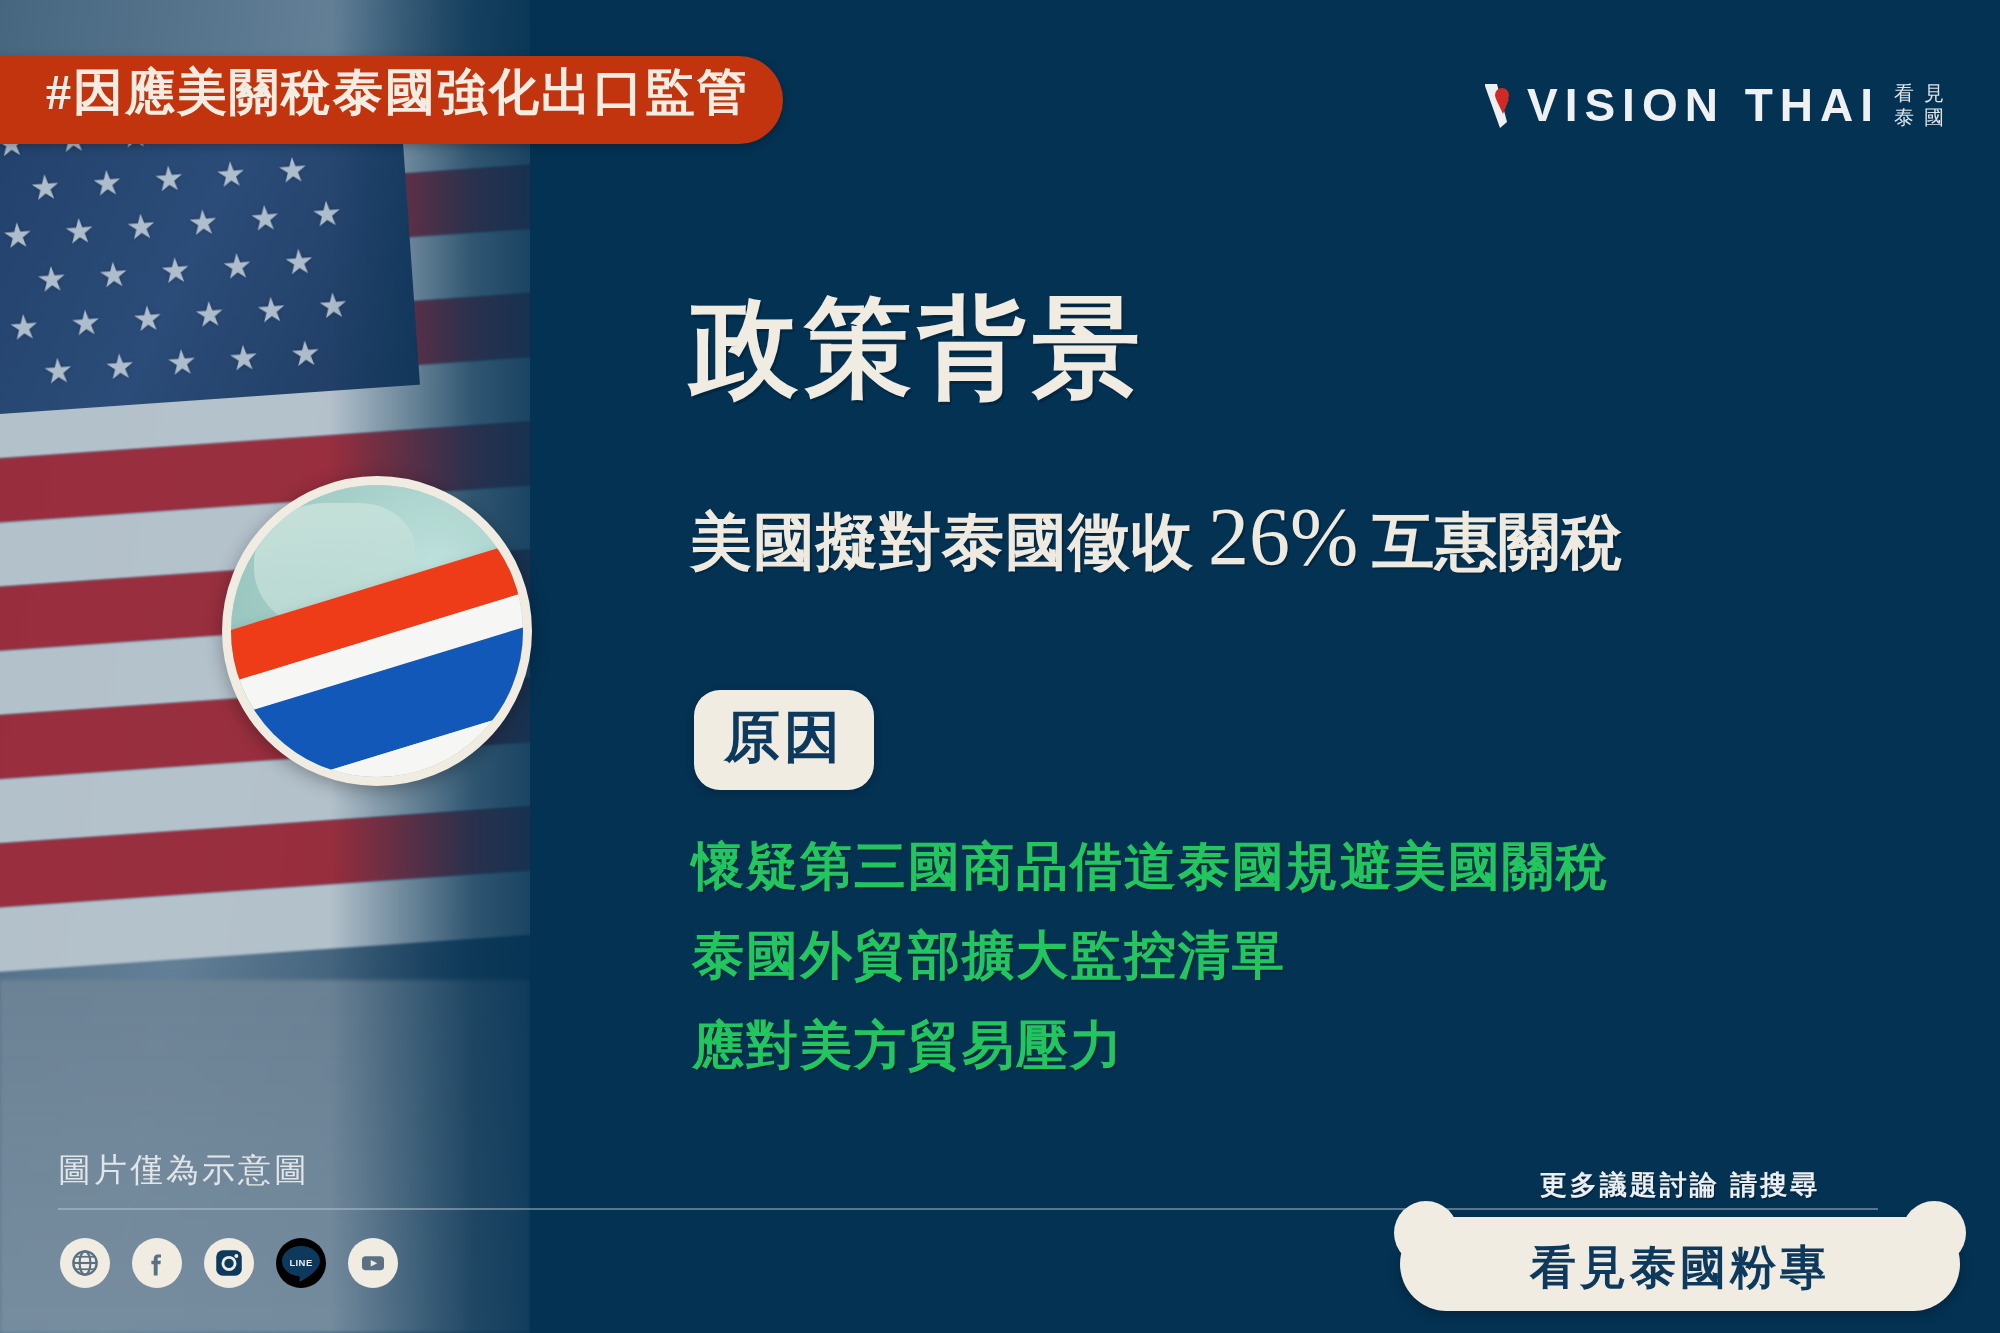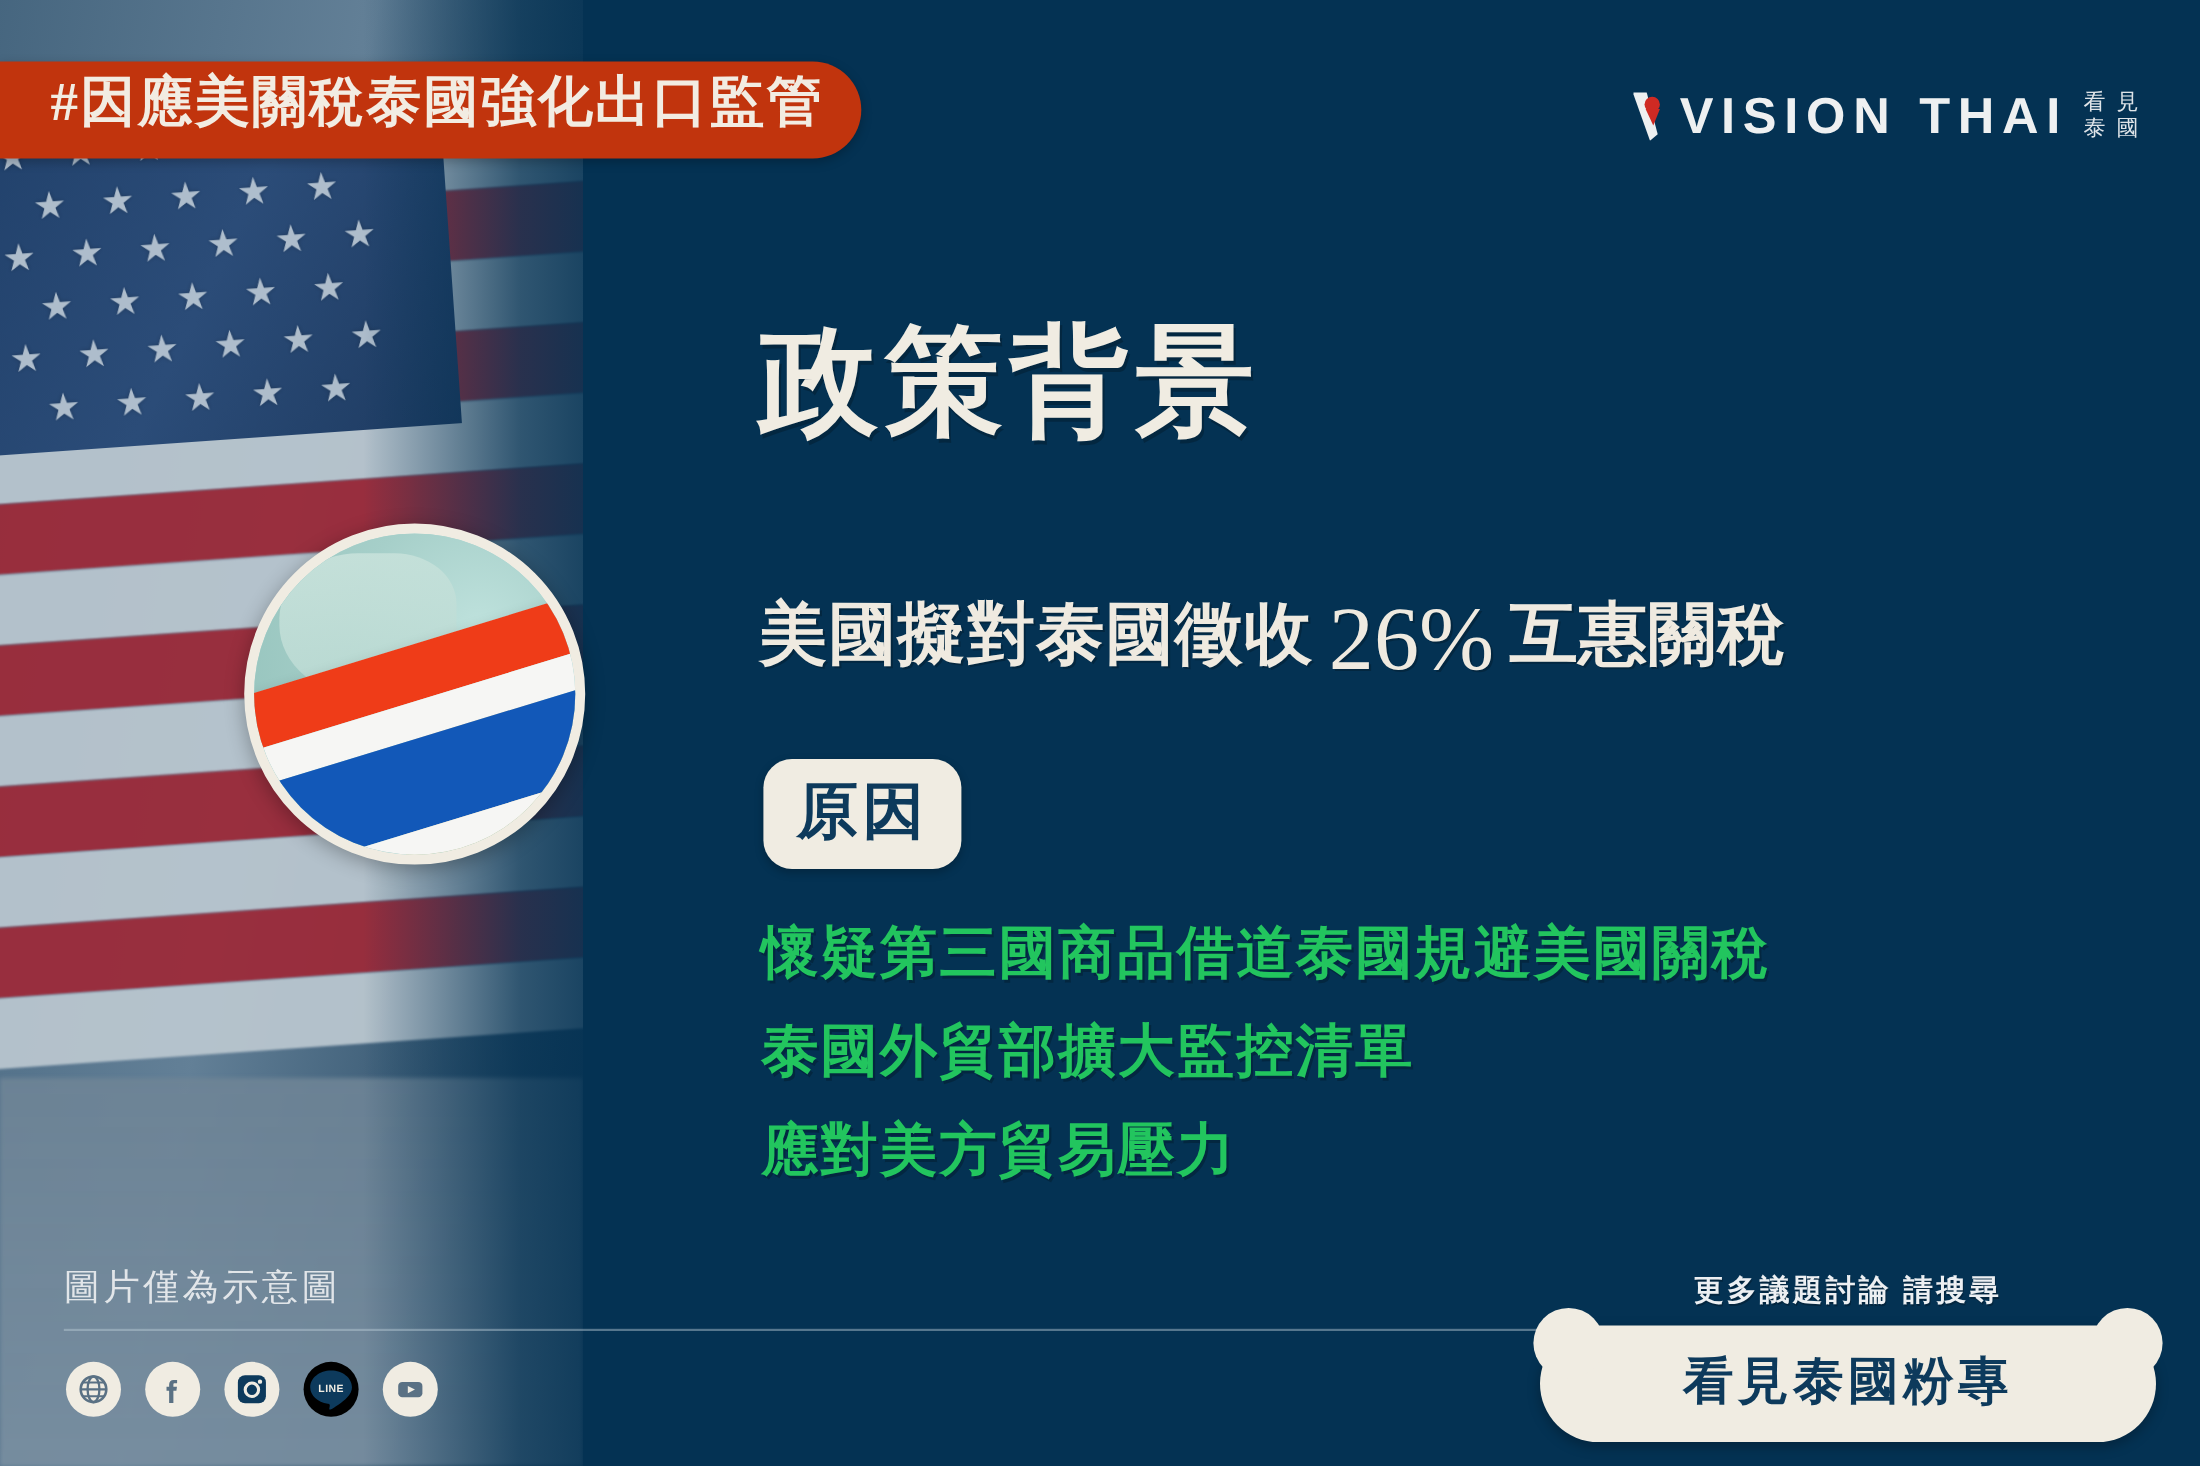--- a/index.html
+++ b/index.html
@@ -120,24 +120,23 @@
   .main-title{
     position:absolute; left:0; top:292px;
     font-family:"Liberation Serif", serif;
     font-weight:700; font-size:108px; line-height:1.05; letter-spacing:6px;
     color:#f0ece2;
     text-shadow:2px 3px 0 rgba(0,0,0,.22);
   }
 
   .subtitle{
     position:absolute; left:0; top:490px;
-    display:flex; align-items:flex-start; white-space:nowrap;
+    display:flex; align-items:flex-end; white-space:nowrap;
     color:#efeae0;
     text-shadow:2px 2px 0 rgba(0,0,0,.22);
-    margin-top:44px;
   }
   .subtitle .cjk{ font-family:"Liberation Sans", sans-serif; font-weight:700; font-size:62px; letter-spacing:1px;}
   .subtitle .num{ font-family:"Liberation Serif", serif; font-weight:400; font-size:82px; padding:0 14px; letter-spacing:0;}
 
   .reason-chip{
     position:absolute; left:4px; top:690px;
     background:#f0ece2; color:#0d3a5c;
     border-radius:26px; padding:10px 30px 14px;
     font-family:"Liberation Sans", sans-serif; font-weight:700; font-size:56px; letter-spacing:4px;
     box-shadow:0 3px 8px rgba(0,0,0,.22);
@@ -177,21 +176,21 @@
   .cta-top{
     text-align:center;
     font-family:"Liberation Sans", sans-serif; font-weight:700;
     font-size:27px; letter-spacing:3px; color:#eceff2;
     text-shadow:1px 2px 0 rgba(0,0,0,.25);
     margin-bottom:14px;
   }
   .cta-pill{
     position:relative;
     background:#f0ece2; color:#0d3a5c;
-    border-radius:60px; padding:20px 0 24px;
+    border-radius:60px; padding:20px 0 12px;
     text-align:center;
     font-family:"Liberation Sans", sans-serif; font-weight:700;
     font-size:46px; letter-spacing:4px;
     box-shadow:0 4px 12px rgba(0,0,0,.28);
   }
   .cta-pill::before, .cta-pill::after{
     content:""; position:absolute; top:-16px; width:64px; height:64px;
     background:#f0ece2; border-radius:50%;
   }
   .cta-pill::before{ left:-6px; }

